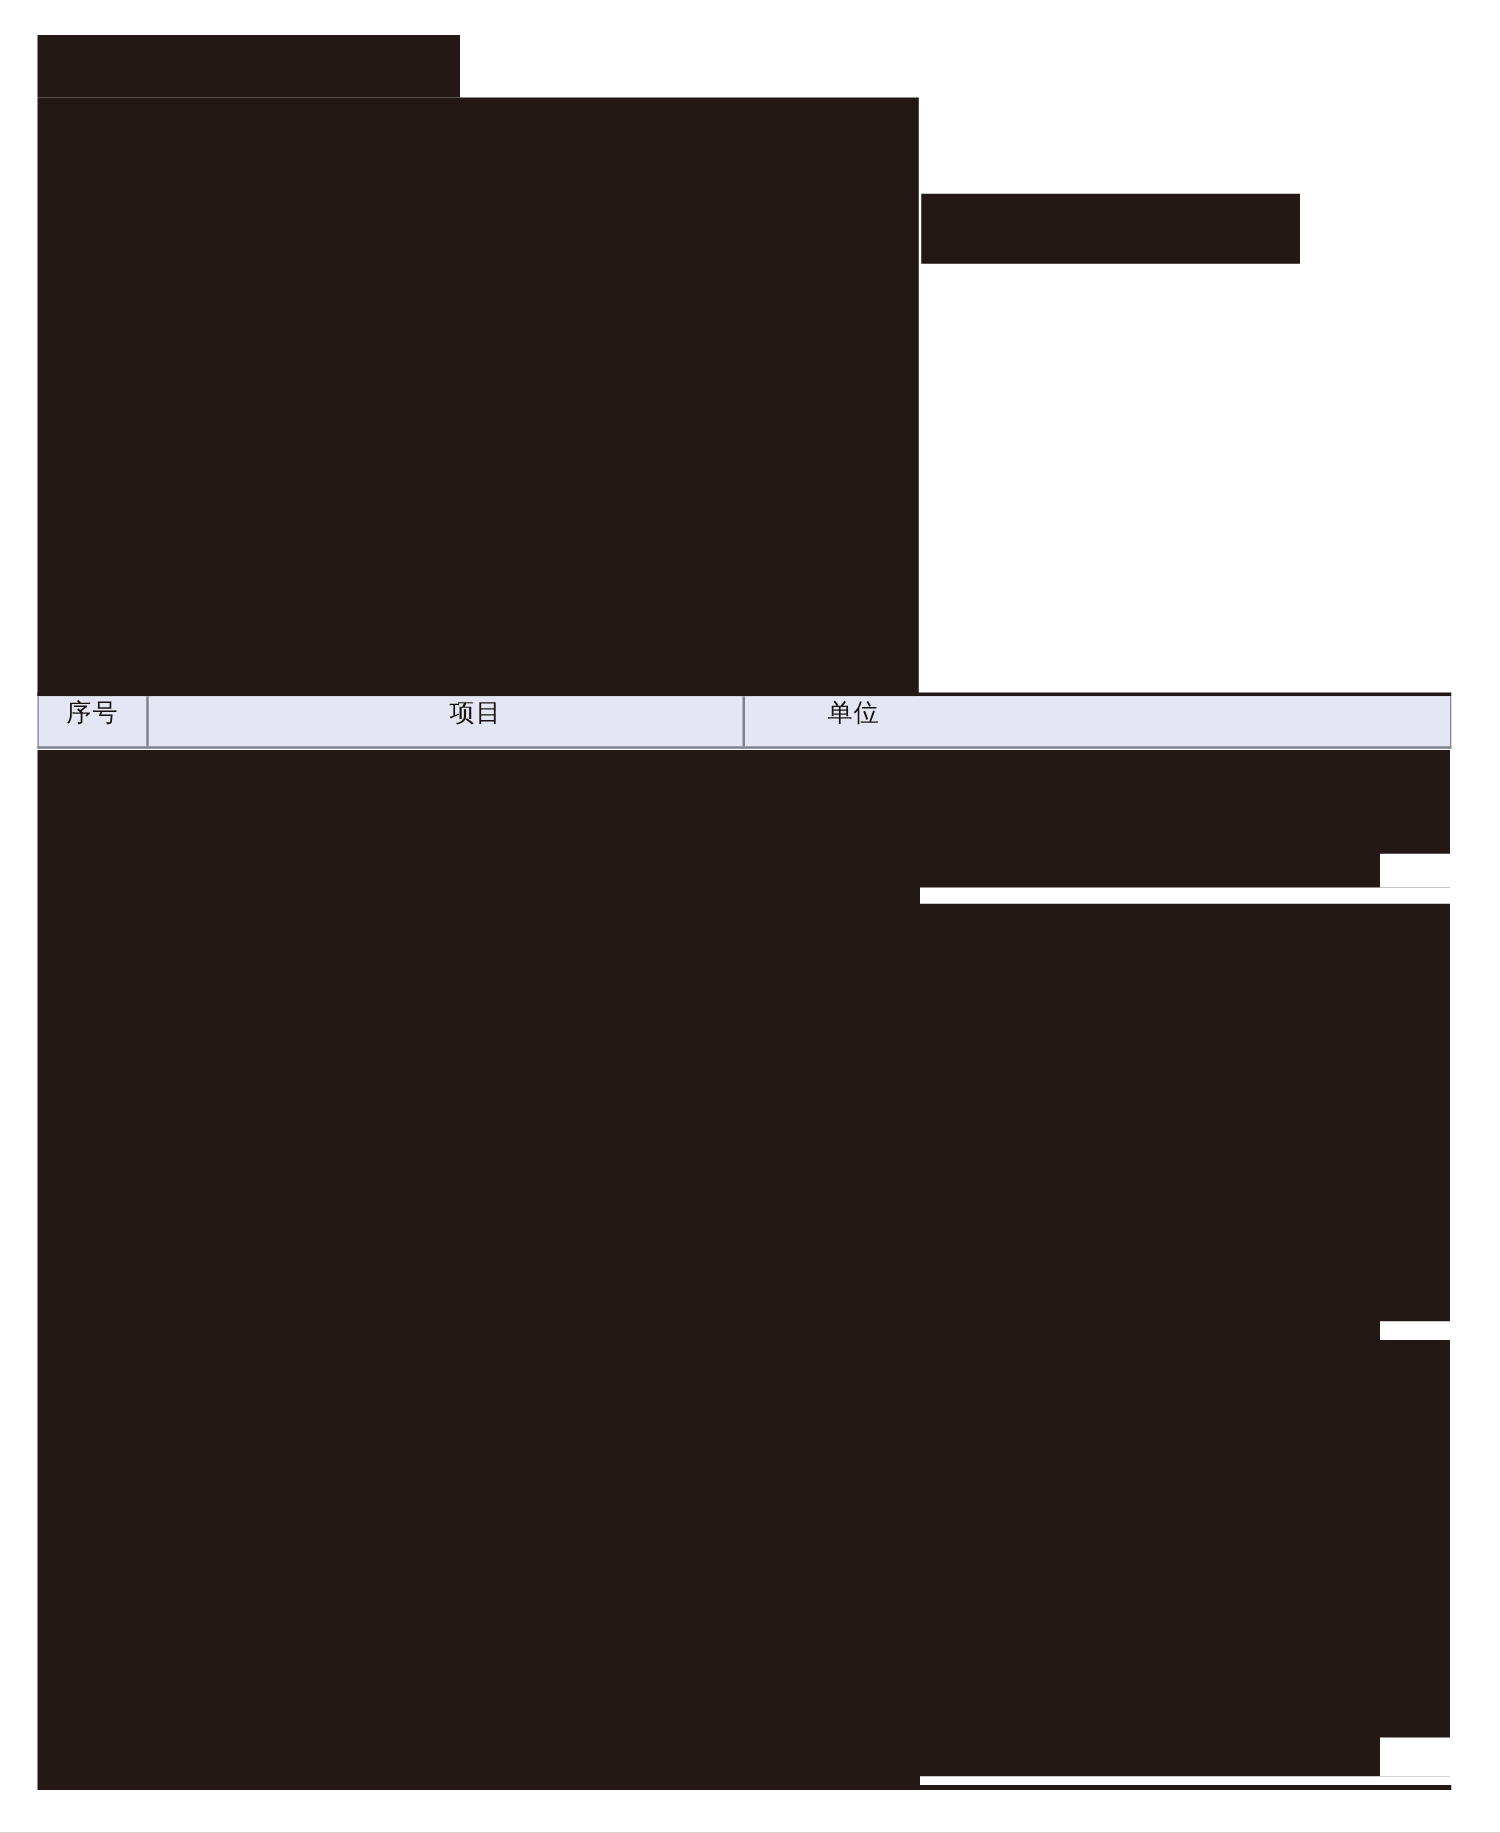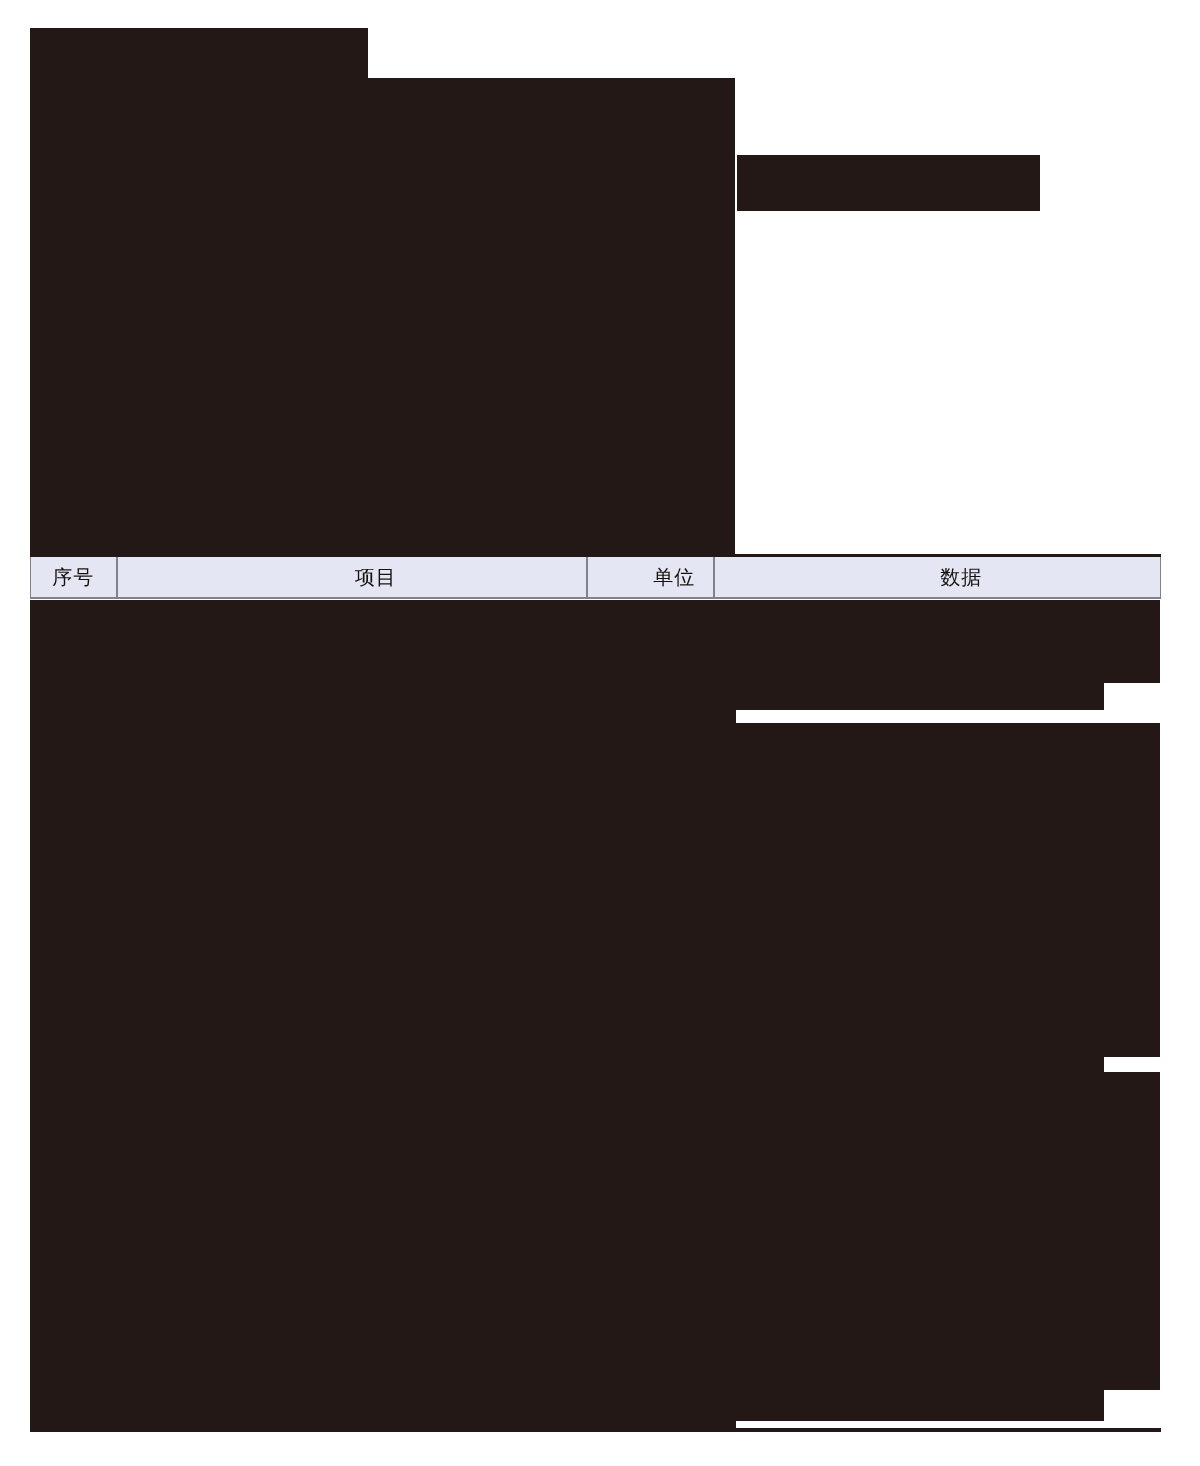--- a/index.html
+++ b/index.html
@@ -39,21 +39,20 @@
     position: absolute;
     left: 30px; top: 557px; width: 1131px; height: 42px;
     display: flex;
     background: var(--table-header-bg);
     border-left: 1px solid var(--table-divider);
     border-right: 1px solid var(--table-divider);
     border-bottom: 2px solid var(--table-divider);
   }
   .hcell {
     display: flex;
-    align-items: center;
     justify-content: center;
     font-size: 20px;
     letter-spacing: 1px;
     color: var(--header-text);
     height: 100%;
   }
   .hcell + .hcell { border-left: 2px solid var(--table-divider); padding-left: 48px; }
   .w-index { width: 86px; }
   .w-item  { width: 477px; }
   .w-unit  { width: 128px; }
@@ -93,23 +92,20 @@
   <div class="table-header">
     <div class="hcell w-index">
       <span>序号</span>
     </div>
     <div class="hcell w-item">
       <span>项目</span>
     </div>
     <div class="hcell w-unit">
       <span>单位</span>
     </div>
-    <div class="hcell w-data">
-      <span>数据</span>
-    </div>
   </div>
 
   <div class="table-body-mass"></div>
 
   <div class="row-gap gap-1"></div>
   <div class="row-gap gap-2"></div>
   <div class="row-gap gap-3"></div>
   <div class="row-gap gap-4"></div>
   <div class="row-gap gap-5"></div>
 

